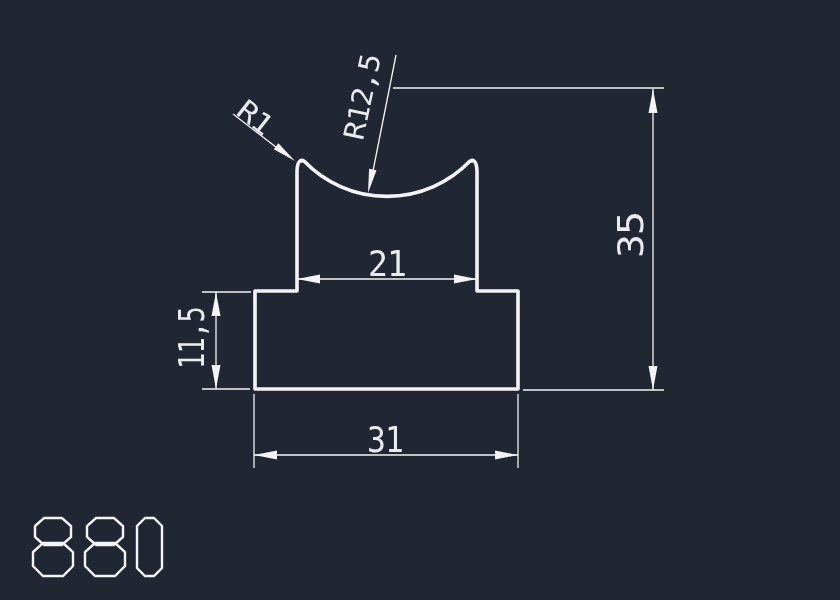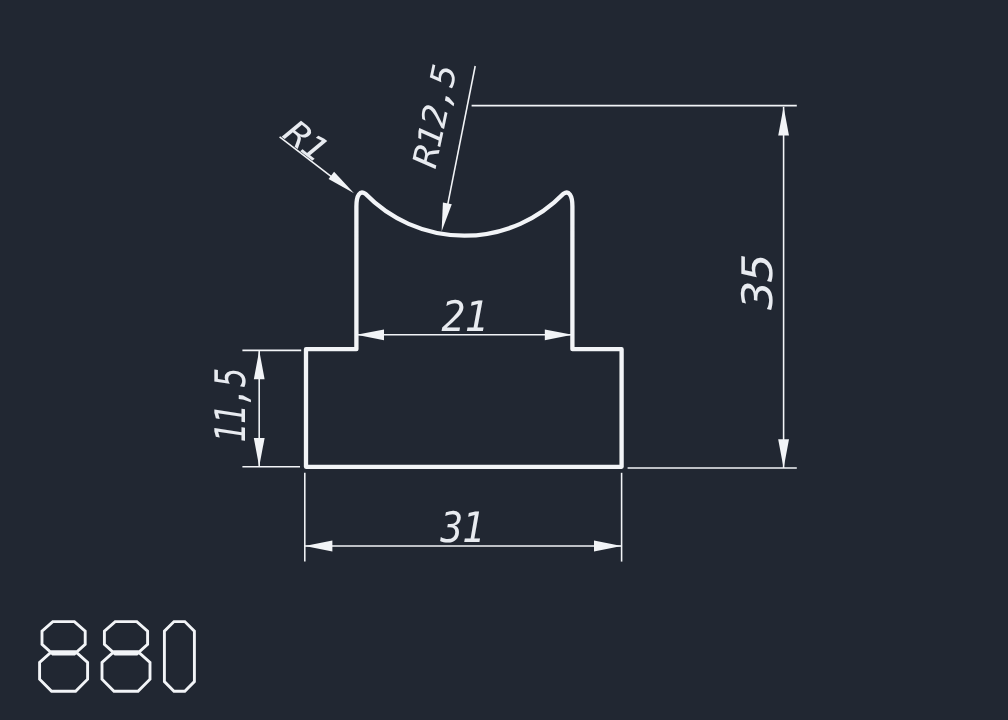--- a/index.html
+++ b/index.html
@@ -6,21 +6,21 @@
     --bg:#212732;
     --line:#f2f4f7;
     --text:#e8ebf0;
   }
   html,body{margin:0;padding:0;}
   body{
     width:840px;height:600px;overflow:hidden;
     background:var(--bg);
     font-family:"DejaVu Sans Mono", monospace;
   }
-  .viewport{position:relative;width:840px;height:600px;font-style:italic;}
+  .viewport{position:relative;width:840px;height:600px;}
   svg{display:block;}
   .profile{
     fill:none;stroke:var(--line);stroke-width:3.6;
     stroke-linejoin:round;stroke-linecap:round;
   }
   .dl{stroke:var(--line);stroke-width:1.3;fill:none;}
   .ah{fill:var(--line);stroke:none;}
   .glyphs path{fill:none;stroke:var(--line);stroke-width:2.4;stroke-linejoin:miter;}
   text.dim{
     fill:var(--text);

